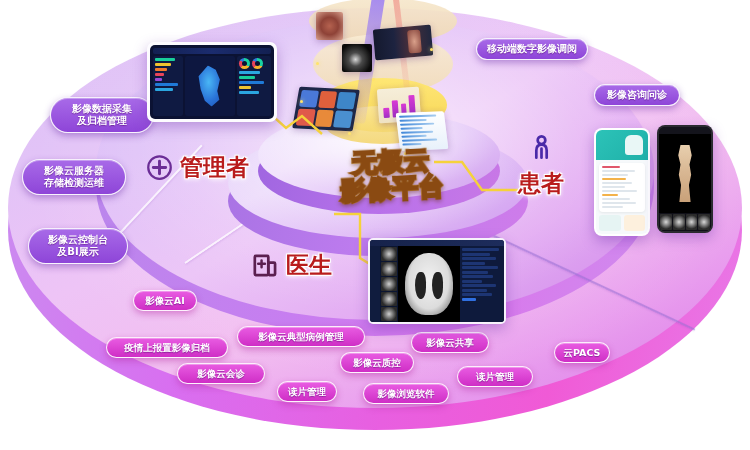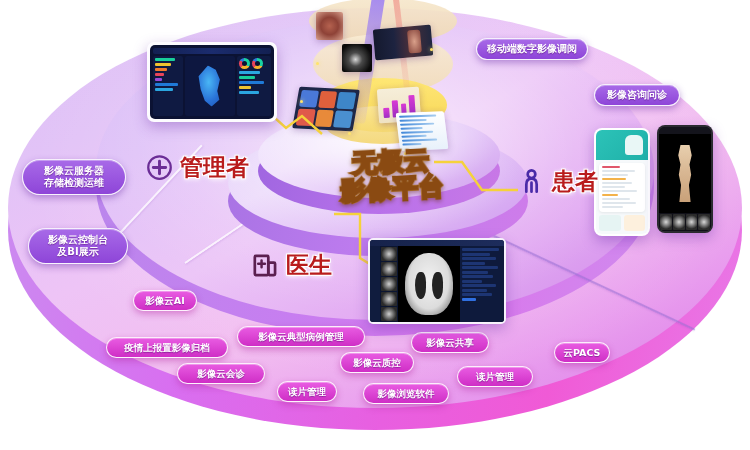--- a/index.html
+++ b/index.html
@@ -402,30 +402,36 @@
     <span class="role-icon">
       <svg viewBox="0 0 24 24">
         <rect x="2.5" y="3.5" width="12" height="17" rx="1" fill="none" stroke="#5b2050" stroke-width="2.4"></rect>
         <path d="M8.5 7.5v6M5.5 10.5h6" stroke="#5b2050" stroke-width="2.2" stroke-linecap="round"></path>
         <rect x="14.5" y="9.5" width="6" height="11" rx="1" fill="none" stroke="#5b2050" stroke-width="2.4"></rect>
       </svg>
     </span>
     <span class="role-text">医生</span>
   </div>
 
-  <div class="role" style="left:518px; top:166px;">
+  <div class="role" style="left:518px; top:134px;flex-direction:column;">
     <span class="role-icon">
       <svg viewBox="0 0 24 24">
         <circle cx="12" cy="5.5" r="3.4" fill="none" stroke="#4a2aa8" stroke-width="2.4"></circle>
         <path d="M12 9.5c-3.4 0-4.6 2.6-4.6 5.2V21M12 9.5c3.4 0 4.6 2.6 4.6 5.2V21M12 13v8" fill="none" stroke="#4a2aa8" stroke-width="2.4" stroke-linecap="round"></path>
       </svg>
     </span>
     <span class="role-text">患者</span>
   </div>
 
+  <div class="pill violet" style="left:50px; top:97px; width:104px;">
+    <div>
+      <span>影像数据采集</span>
+      <span>及归档管理</span>
+    </div>
+  </div>
   <div class="pill violet" style="left:22px; top:159px; width:104px;">
     <div>
       <span>影像云服务器</span>
       <span>存储检测运维</span>
     </div>
   </div>
   <div class="pill violet" style="left:28px; top:228px; width:100px;">
     <div>
       <span>影像云控制台</span>
       <span>及BI展示</span>

